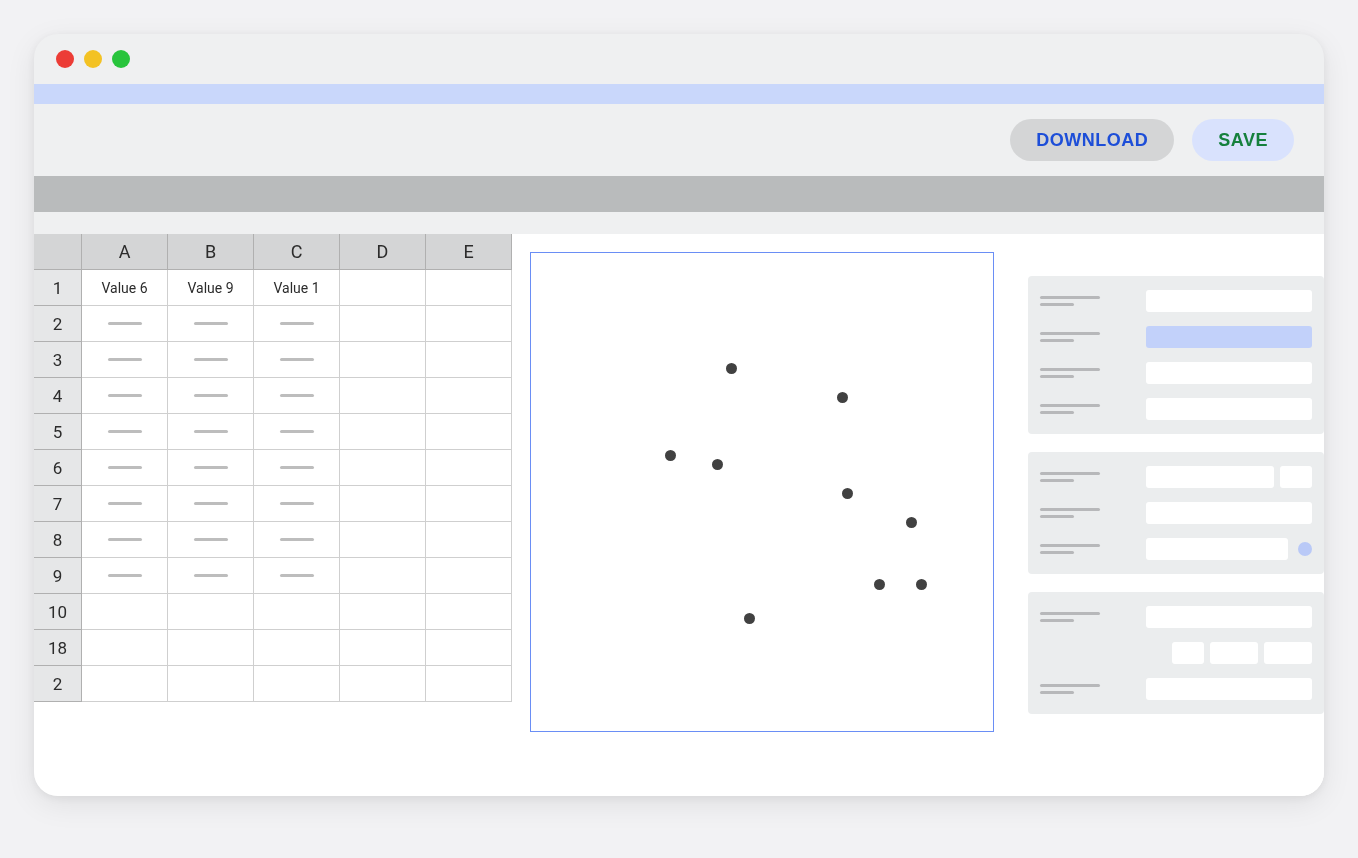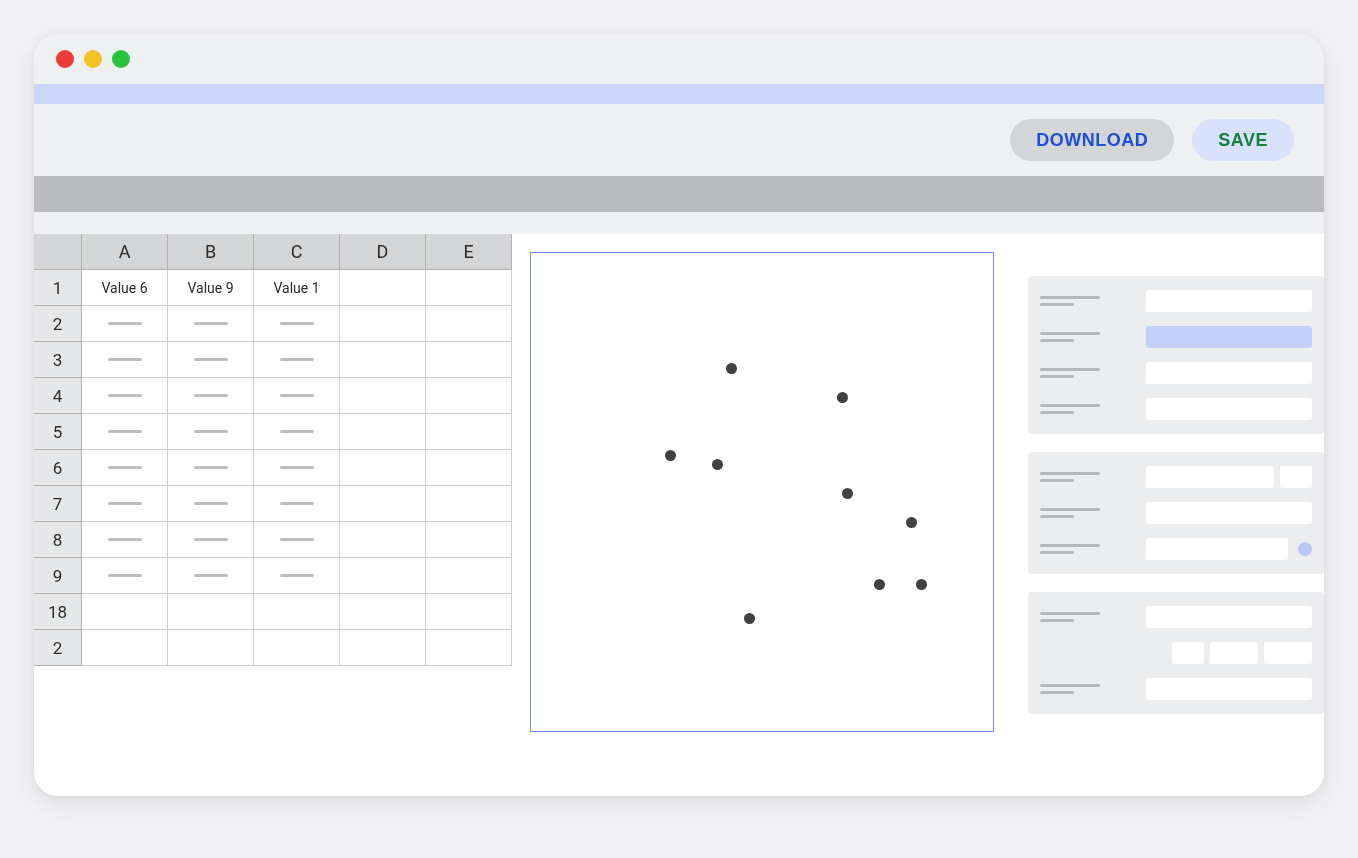--- a/index.html
+++ b/index.html
@@ -361,20 +361,28 @@
           <div class="cell">
             <div class="dash"></div>
           </div>
           <div class="cell">
             <div class="dash"></div>
           </div>
           <div class="cell"></div>
           <div class="cell"></div>
         </div>
         <div class="data-row">
+          <div class="row-header">10</div>
+          <div class="cell"></div>
+          <div class="cell"></div>
+          <div class="cell"></div>
+          <div class="cell"></div>
+          <div class="cell"></div>
+        </div>
+        <div class="data-row">
           <div class="row-header">18</div>
           <div class="cell"></div>
           <div class="cell"></div>
           <div class="cell"></div>
           <div class="cell"></div>
           <div class="cell"></div>
         </div>
         <div class="data-row">
           <div class="row-header">2</div>
           <div class="cell"></div>

